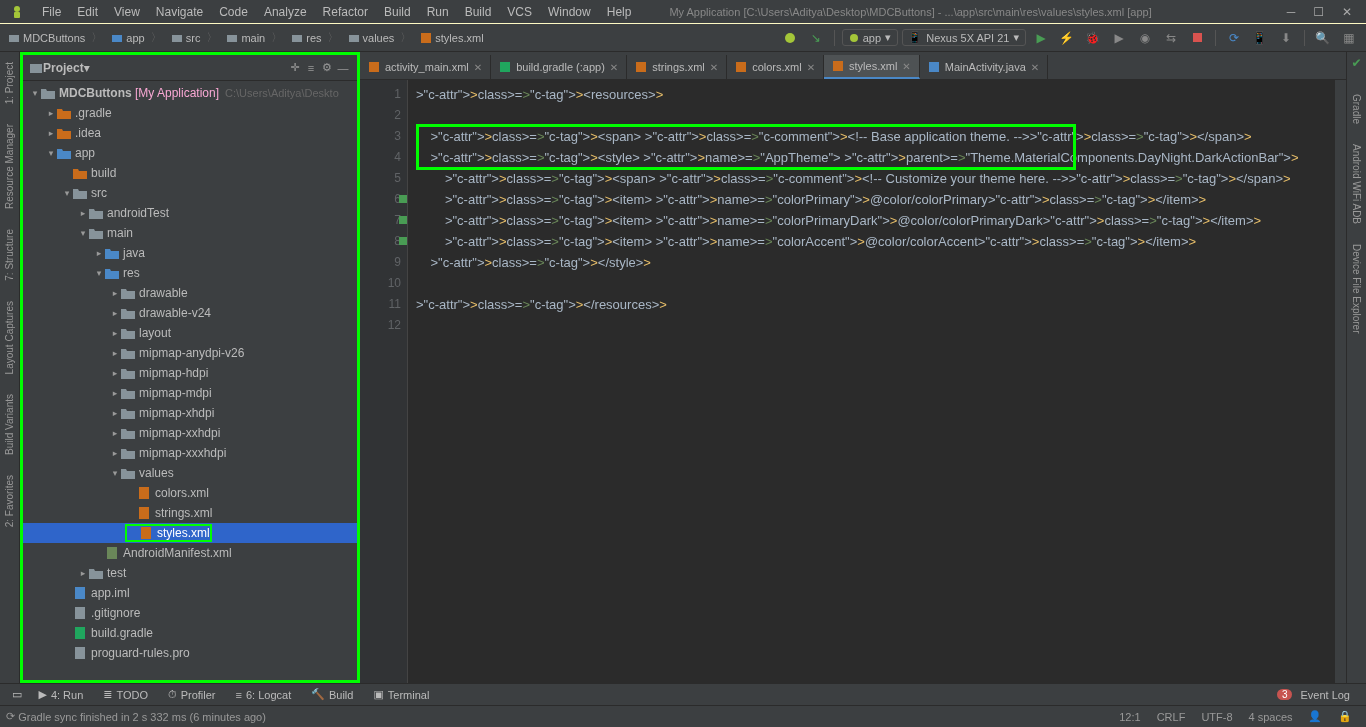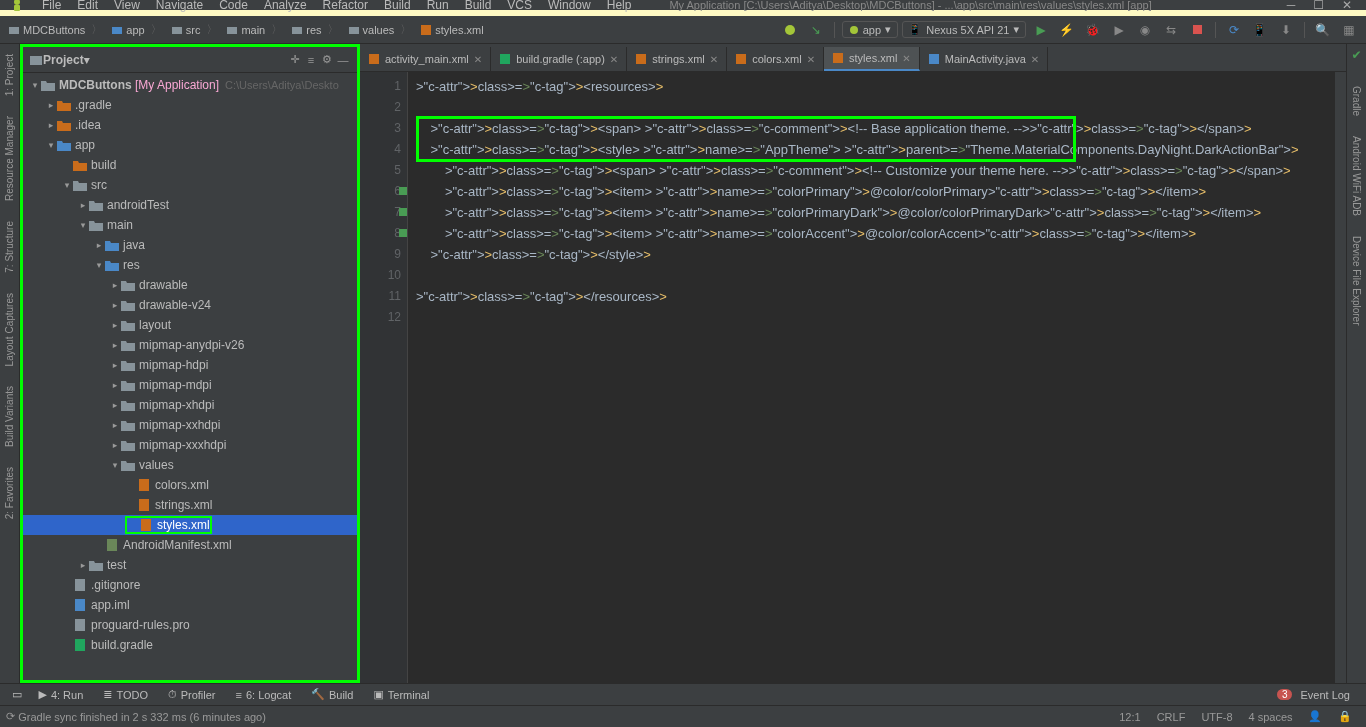--- a/index.html
+++ b/index.html
@@ -1,19 +1,19 @@
 <!DOCTYPE html>
 <html><head>
 <meta charset="utf-8">
 <style>
   * { box-sizing: border-box; margin: 0; padding: 0; font-family: "Segoe UI", sans-serif; }
   body { background: #3c3f41; color: #bbbbbb; font-size: 12px; width: 1366px; height: 727px; overflow: hidden; display: flex; flex-direction: column; }
   
   
-  .menubar { height: 16px; background: #3c3f41; display: flex; align-items: center; padding: 0 4px; border-bottom: 6px solid #fef9c3; }
+  .menubar { height: 24px; background: #3c3f41; display: flex; align-items: center; padding: 0 4px; border-bottom: 1px solid #fef9c3; }
   .menubar .logo { width: 18px; height: 18px; margin: 0 8px 0 4px; display:flex;align-items:center;justify-content:center; }
   .menubar .item { padding: 0 8px; cursor: pointer; }
   .menubar .title { margin-left: 30px; color: #888; font-size: 11px; flex:1; }
   .winbtns { display:flex; gap:18px; padding:0 10px; color:#aaa; }
   
   
   .navrow { height: 28px; background: #3c3f41; display:flex; align-items:center; border-bottom:1px solid #2b2b2b; padding:0 6px; }
   .crumbs { display:flex; align-items:center; gap:2px; font-size:11px; }
   .crumb { display:flex; align-items:center; gap:3px; padding:0 2px; }
   .crumb .sep { color:#666; margin:0 3px; }
@@ -443,51 +443,51 @@
             <svg width="14" height="12">
               <path d="M0 2h5l1 2h8v8H0z" fill="#87939a"></path>
             </svg>
           </span>
           <span>test</span>
         </div>
         <div class="node" style="padding-left: 38px;">
           <span class="arrow"></span>
           <span class="ic">
             <svg width="12" height="12">
-              <rect x="1" y="0" width="10" height="12" fill="#87939a"></rect>
-            </svg>
-          </span>
-          <span>.gitignore</span>
-        </div>
-        <div class="node" style="padding-left: 38px;">
-          <span class="arrow"></span>
-          <span class="ic">
-            <svg width="12" height="12">
               <rect x="1" y="0" width="10" height="12" fill="#4a88c7"></rect>
             </svg>
           </span>
           <span>app.iml</span>
         </div>
         <div class="node" style="padding-left: 38px;">
           <span class="arrow"></span>
           <span class="ic">
             <svg width="12" height="12">
               <rect x="1" y="0" width="10" height="12" fill="#87939a"></rect>
             </svg>
           </span>
-          <span>proguard-rules.pro</span>
+          <span>.gitignore</span>
         </div>
         <div class="node" style="padding-left: 38px;">
           <span class="arrow"></span>
           <span class="ic">
             <svg width="12" height="12">
               <rect x="1" y="0" width="10" height="12" fill="#20a65e"></rect>
             </svg>
           </span>
           <span>build.gradle</span>
+        </div>
+        <div class="node" style="padding-left: 38px;">
+          <span class="arrow"></span>
+          <span class="ic">
+            <svg width="12" height="12">
+              <rect x="1" y="0" width="10" height="12" fill="#87939a"></rect>
+            </svg>
+          </span>
+          <span>proguard-rules.pro</span>
         </div>
       </div>
   </div>
 
   <div class="editor">
     <div class="tabs" id="tabs">
         <div class="tab">
           <span class="tico">
             <svg width="10" height="10">
               <rect width="10" height="10" fill="#c96c1b"></rect>

